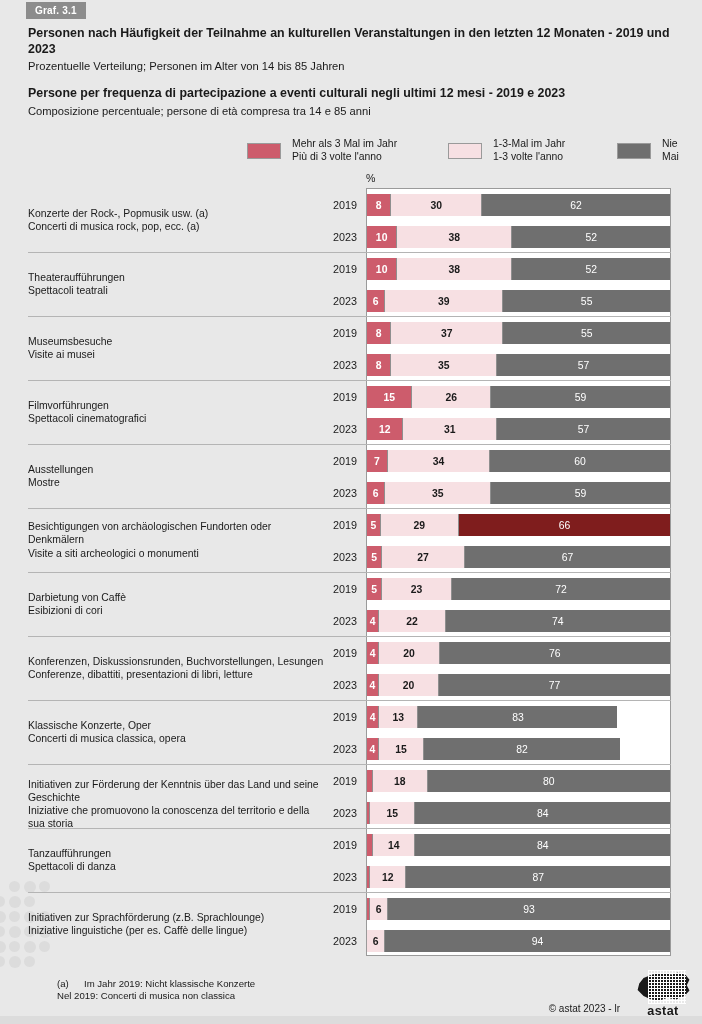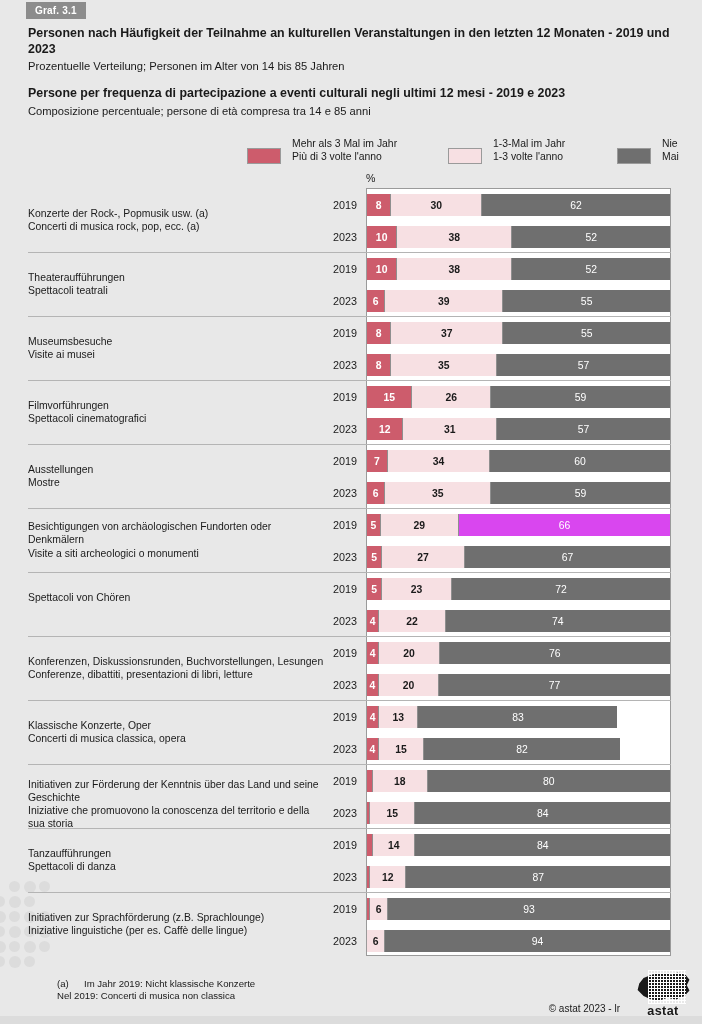--- a/index.html
+++ b/index.html
@@ -21,21 +21,21 @@
                padding:2px 9px 2px 9px;line-height:13px;letter-spacing:.2px;}
 
   #titles{position:absolute;left:28px;top:26px;width:660px;}
   .t-de-main{font-size:12.4px;font-weight:bold;line-height:15.5px;margin:0;}
   .t-de-sub{font-size:11.2px;font-weight:normal;line-height:15px;margin:2px 0 0 0;}
   .t-it-main{font-size:12.4px;font-weight:bold;line-height:15.5px;margin:12px 0 0 0;}
   .t-it-sub{font-size:11.2px;font-weight:normal;line-height:15px;margin:2px 0 0 0;}
 
   
   #legend{position:absolute;top:137px;left:0;width:702px;height:32px;}
-  .leg-item{position:absolute;display:flex;align-items:flex-end;}
+  .leg-item{position:absolute;display:flex;align-items:center;}
   .leg-sw{width:32px;height:14px;border:1px solid #9a9a9a;flex:0 0 auto;margin-top:1px;}
   .leg-txt{margin-left:11px;font-size:10.4px;line-height:13.4px;white-space:nowrap;}
   #leg-0{left:247px;}
   #leg-1{left:448px;}
   #leg-2{left:617px;}
 
   
   #pct-label{position:absolute;left:366px;top:172px;font-size:10.6px;}
   #plot{position:absolute;left:366px;top:188px;width:305px;height:768px;
         background:#ffffff;border:1px solid #9a9a9a;box-sizing:border-box;}
@@ -259,36 +259,37 @@
       <div class="grp-sep"></div>
       <div class="cat-label" style="top: 12.1953px;">
         <div>Besichtigungen von archäologischen Fundorten oder Denkmälern</div>
         <div>Visite a siti archeologici o monumenti</div>
       </div>
       <div class="barrow" style="top: 6px;">
         <div class="yr">2019</div>
         <div class="bars">
           <div class="seg s0" style="width: 15.15px; background: rgb(205, 92, 108);">5</div>
           <div class="seg s1" style="width: 87.87px; background: rgb(247, 224, 227);">29</div>
-          <div class="seg s2" style="width: 237px; background: #d946ef;">66</div>
+          <div class="seg s2" style="width: 237px; background: #7f1d1d;">66</div>
         </div>
       </div>
       <div class="barrow" style="top: 38px;">
         <div class="yr">2023</div>
         <div class="bars">
           <div class="seg s0" style="width: 15.303px; background: rgb(205, 92, 108);">5</div>
           <div class="seg s1" style="width: 82.6364px; background: rgb(247, 224, 227);">27</div>
           <div class="seg s2" style="width: 205.061px; background: rgb(111, 111, 111);">67</div>
         </div>
       </div>
     </div>
     <div class="grp" style="position: absolute; left: 0px; top: 384px; width: 702px; height: 64px;">
       <div class="grp-sep"></div>
       <div class="cat-label" style="top: 18.7969px;">
-        <div>Spettacoli von Chören</div>
+        <div>Darbietung von Caffè</div>
+        <div>Esibizioni di cori</div>
       </div>
       <div class="barrow" style="top: 6px;">
         <div class="yr">2019</div>
         <div class="bars">
           <div class="seg s0" style="width: 15.15px; background: rgb(205, 92, 108);">5</div>
           <div class="seg s1" style="width: 69.69px; background: rgb(247, 224, 227);">23</div>
           <div class="seg s2" style="width: 218.16px; background: rgb(111, 111, 111);">72</div>
         </div>
       </div>
       <div class="barrow" style="top: 38px;">

